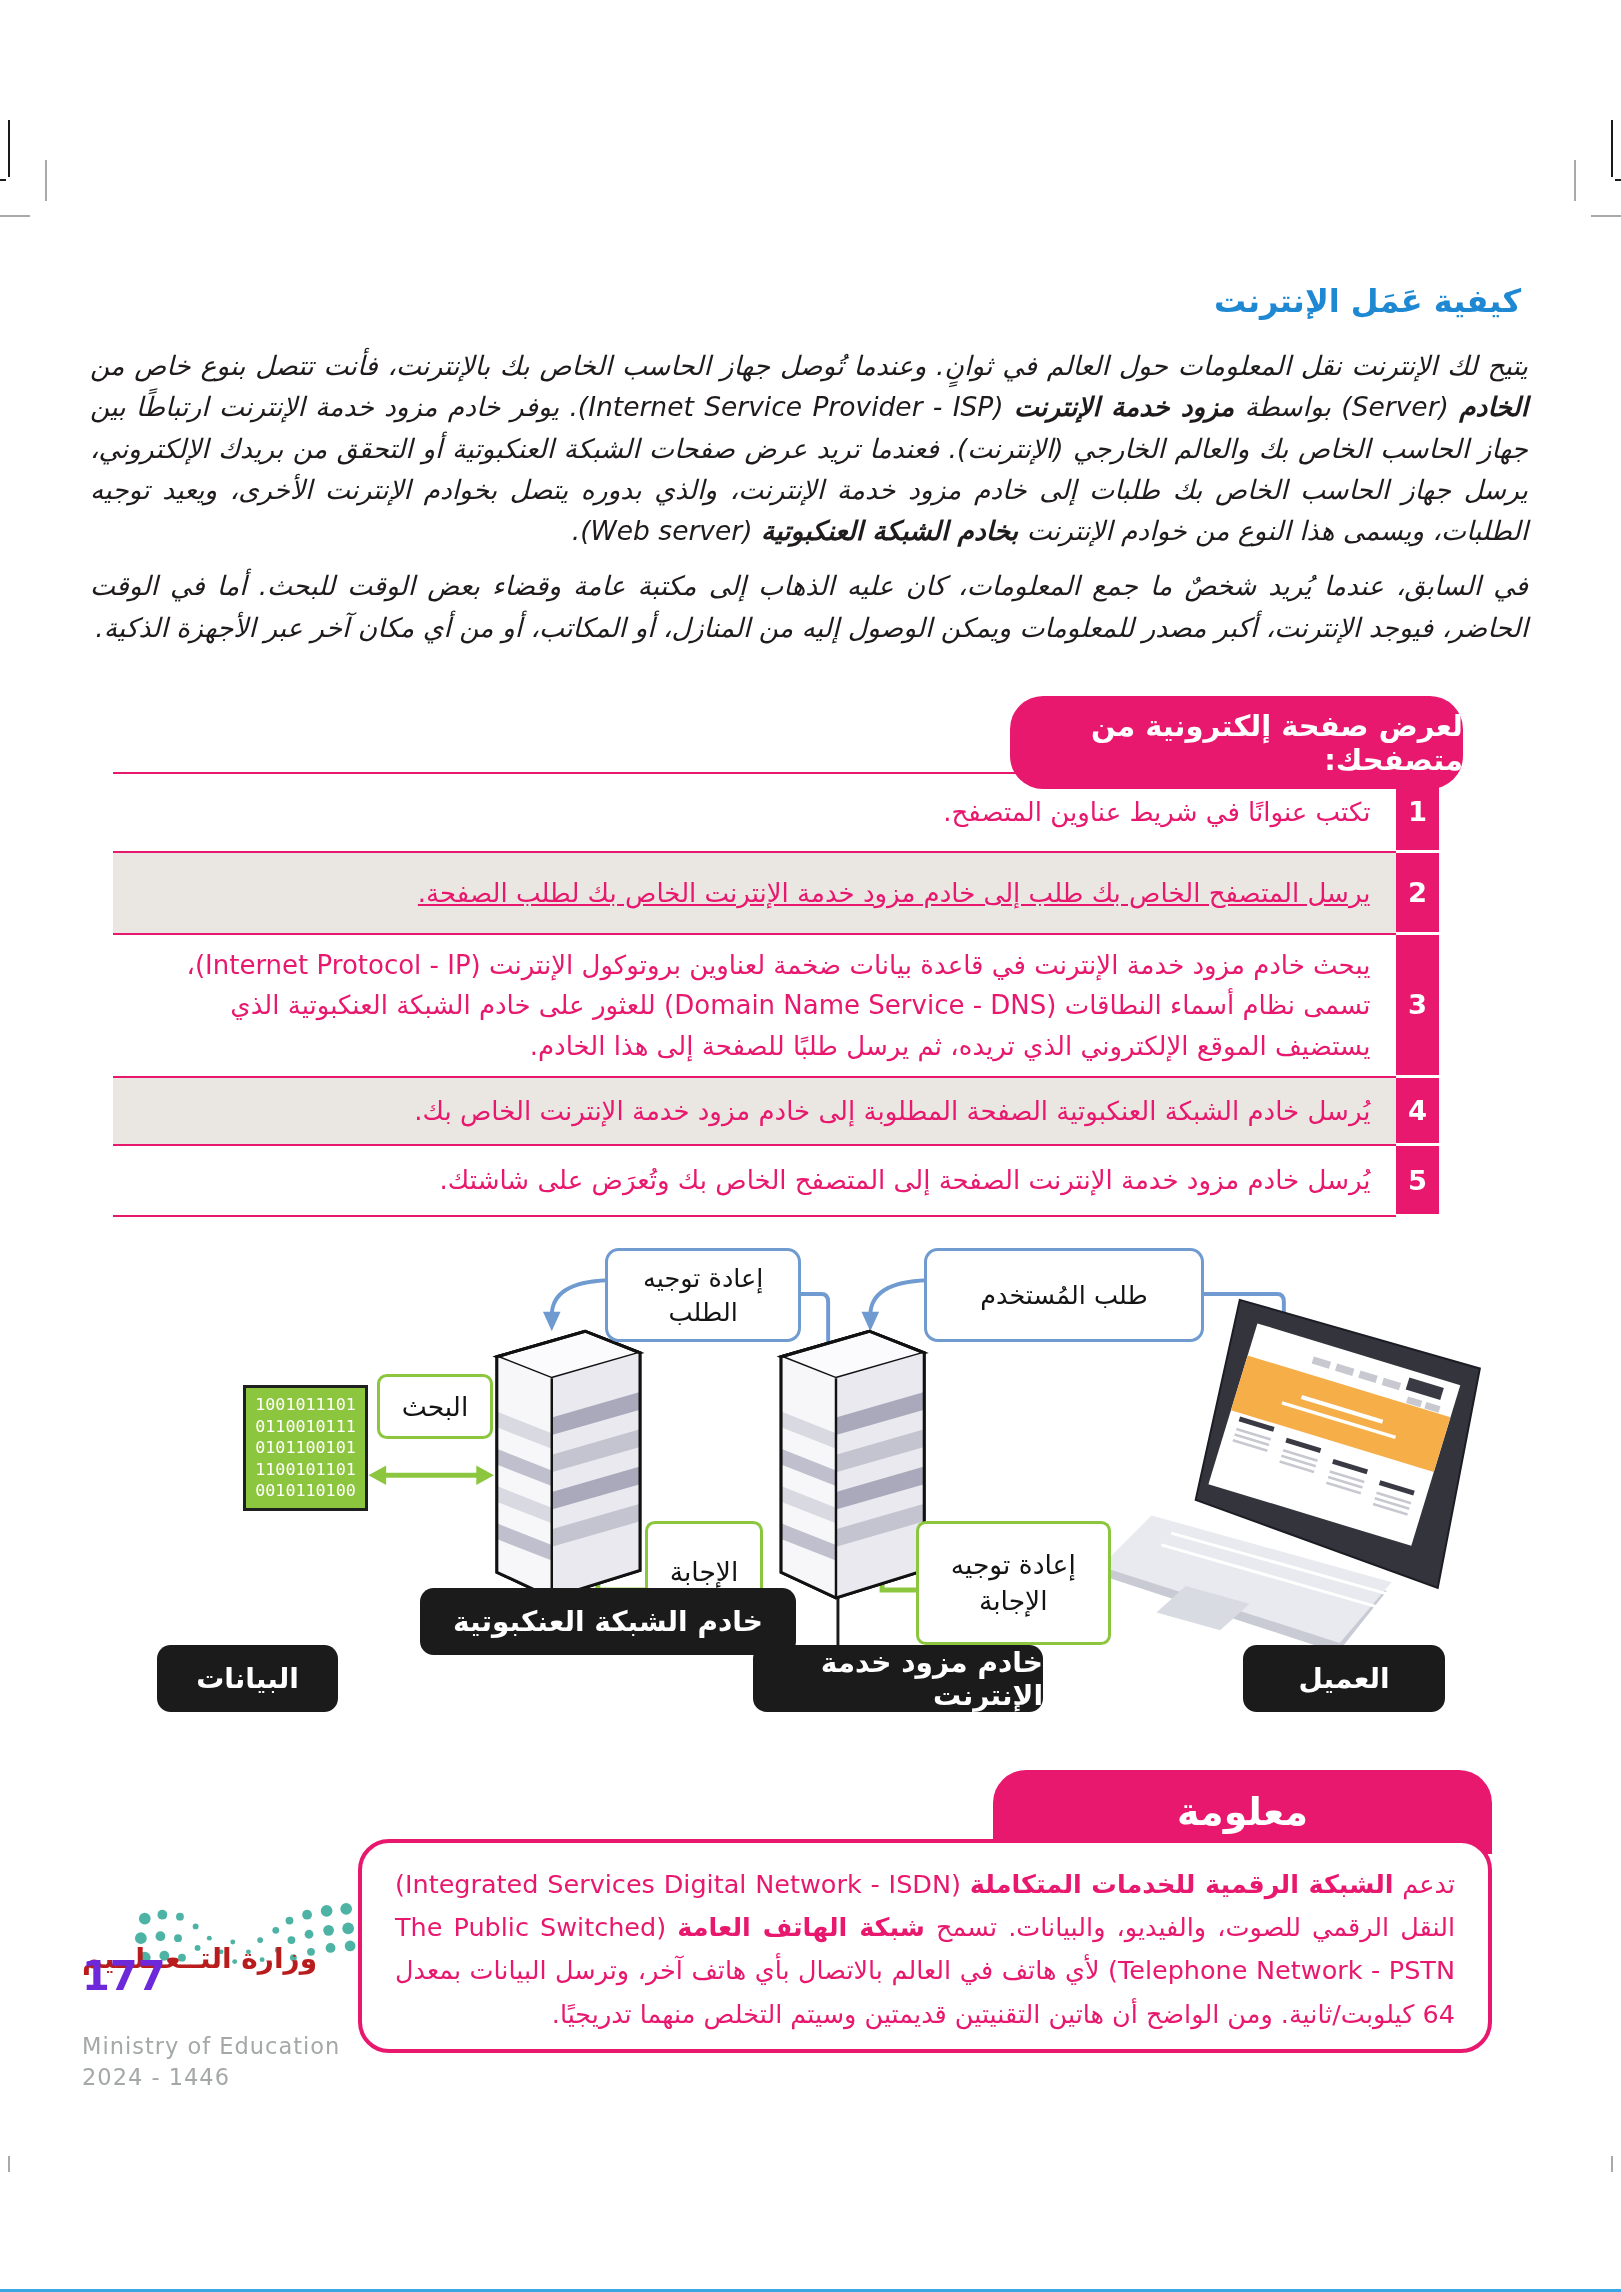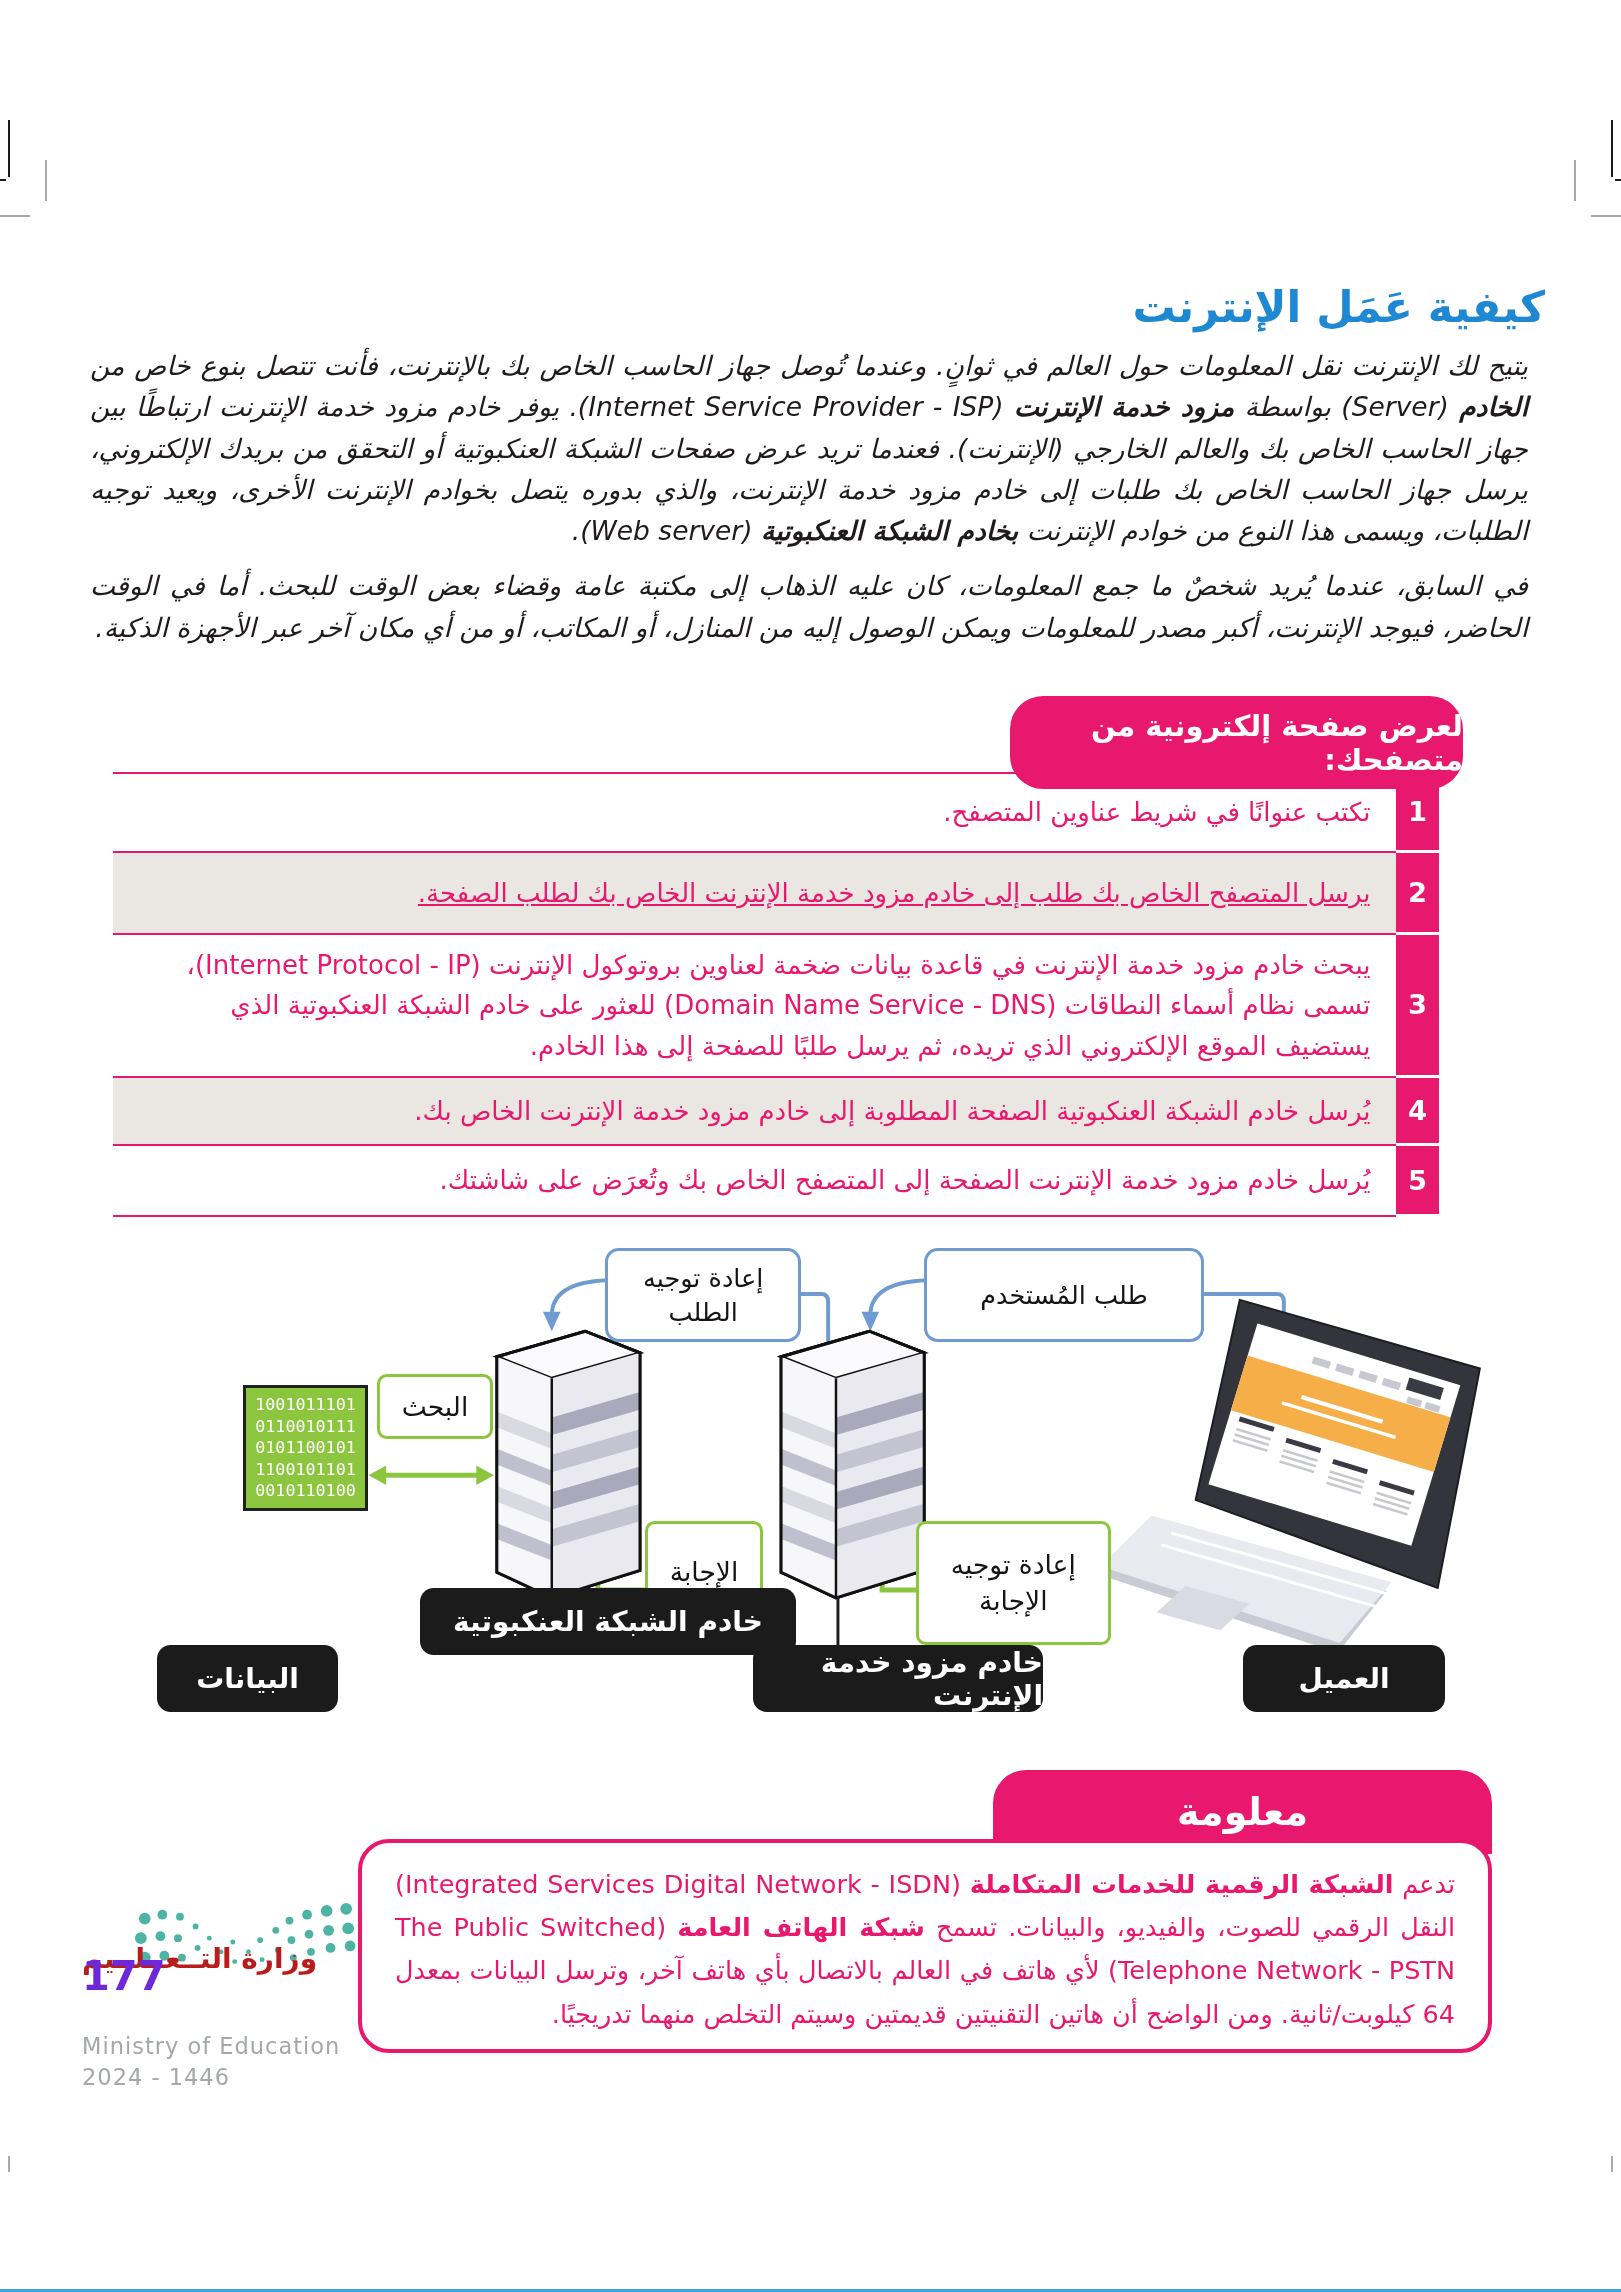--- a/index.html
+++ b/index.html
@@ -3,21 +3,21 @@
 <meta charset="utf-8">
 <style>
   html,body{margin:0;padding:0;background:#fff;}
   .page{position:relative;width:1621px;height:2293px;background:#fff;overflow:hidden;
         font-family:"DejaVu Sans",sans-serif;color:#222;}
   .abs{position:absolute;}
   
   .mark{position:absolute;background:#1a1a1a;}
   .mark.gray{background:#a9a9a9;}
   
-  .title{position:absolute;right:76px;top:282px;color:#1e88d2;font-size:43px;font-weight:bold;direction:rtl;}
+  .title{position:absolute;right:100px;top:282px;color:#1e88d2;font-size:32px;font-weight:bold;direction:rtl;}
   .intro{position:absolute;right:93px;left:90px;top:345px;direction:rtl;text-align:justify;
          font-size:26.5px;line-height:1.56;color:#1f1b1c;}
   .intro p{margin:0 0 13.7px 0;font-style:italic;}
   
   .steps-tab{position:absolute;left:1010px;top:696px;width:453px;height:93px;background:#e8186e;
              border-radius:33px;color:#fff;font-size:29px;font-weight:bold;display:flex;
              align-items:center;justify-content:center;z-index:3;direction:rtl;}
   .steps{position:absolute;left:113px;top:772px;width:1326px;z-index:2;direction:rtl;border-top:2.9px solid #e8186e;}
   .srow{display:flex;}
   .srow .num{width:43px;background:#e8186e;color:#fff;display:flex;align-items:center;justify-content:center;

